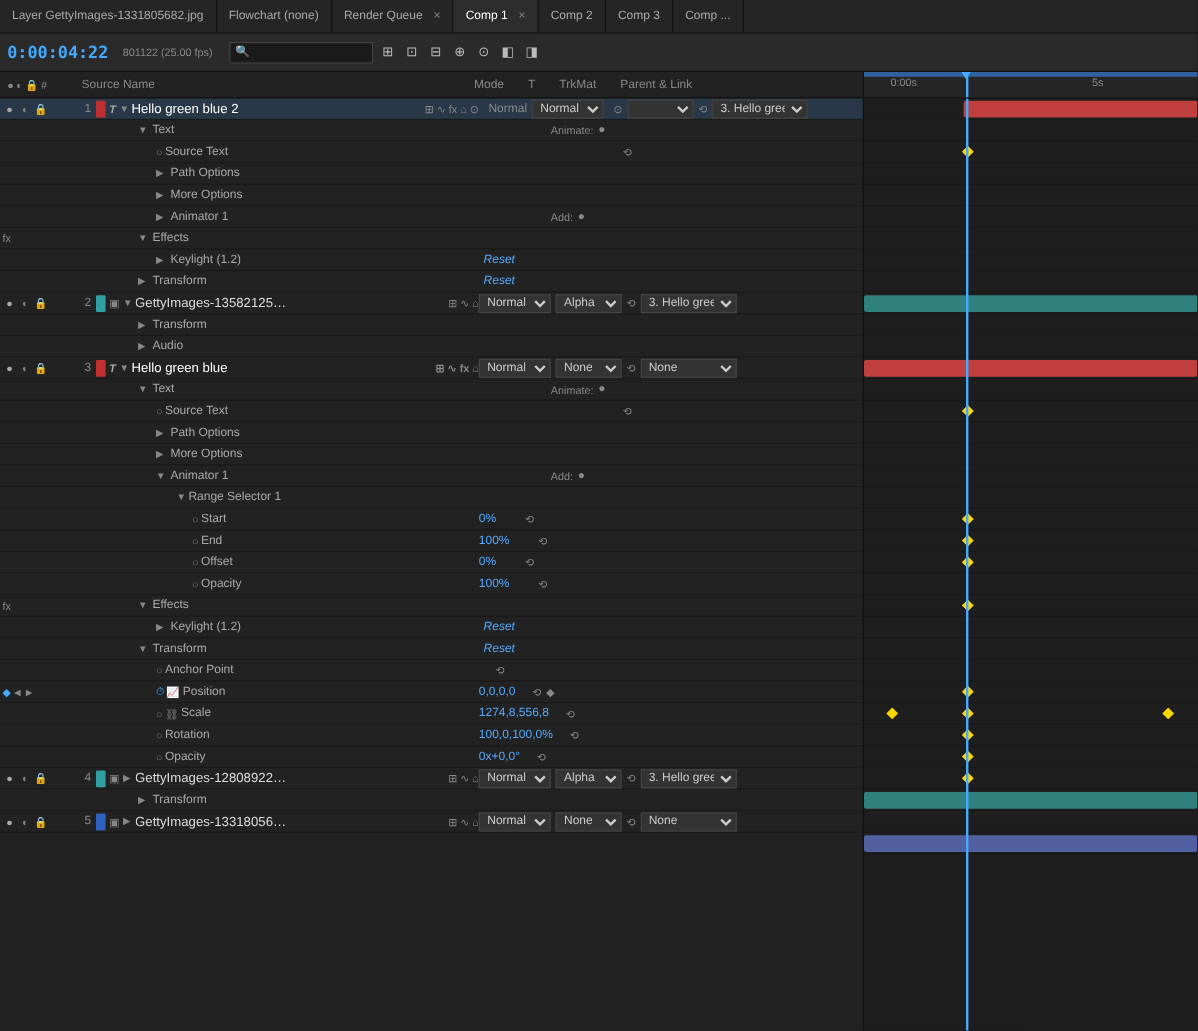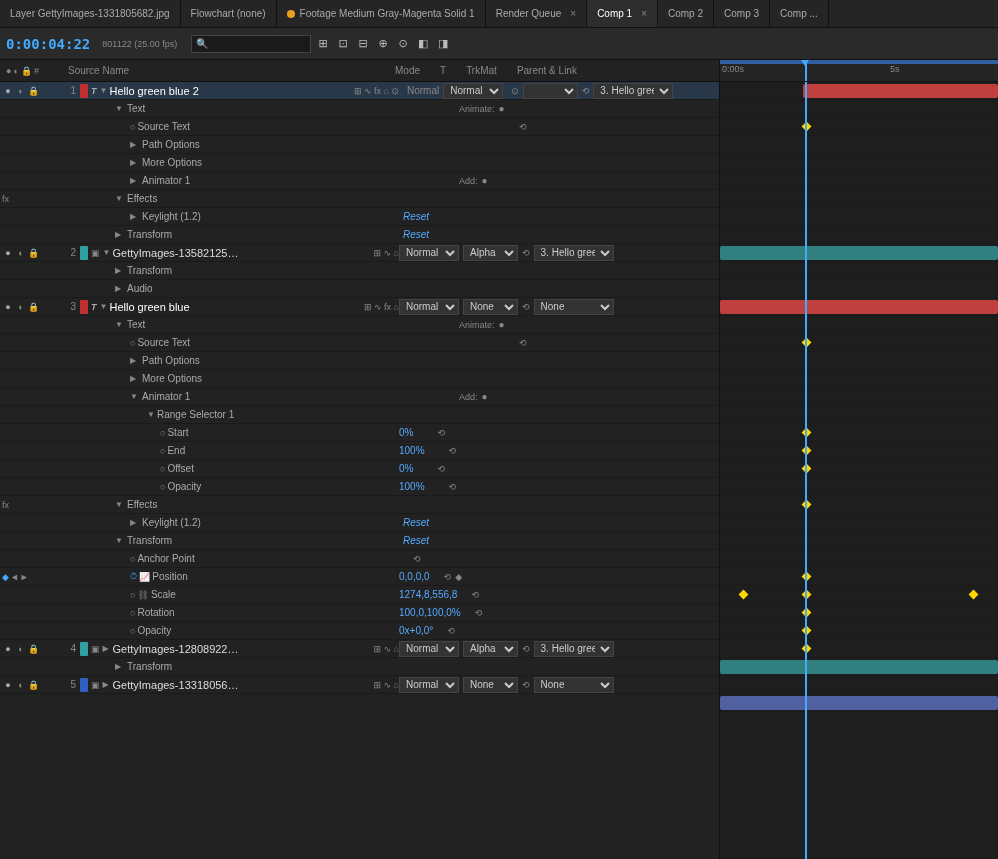--- a/index.html
+++ b/index.html
@@ -137,20 +137,21 @@
       display: flex;
       height: 22px;
       background: #252525;
       position: relative;
     }
     .time-marker {
       position: absolute;
       font-size: 9px;
       color: #888;
       top: 4px;
+      margin-left: 20px;
     }
     .playhead {
       position: absolute;
       top: 0;
       width: 2px;
       background: #4af;
       height: 100%;
       z-index: 10;
     }
 
@@ -337,24 +338,20 @@
   </style>
 </head>
 <body>
 
 <div class="tab-bar">
   <div class="tab">
     <span style="font-size:10px; color:#aaa;">Layer GettyImages-1331805682.jpg</span>
   </div>
   <div class="tab">
     <span style="font-size:10px; color:#aaa;">Flowchart (none)</span>
-  </div>
-  <div class="tab">
-    <span class="tab-icon orange"></span>
-    <span style="font-size:10px; color:#aaa;">Footage Medium Gray-Magenta Solid 1</span>
   </div>
   <div class="tab">
     <span style="font-size:10px; color:#aaa;">Render Queue</span>
     <span class="tab-close">×</span>
   </div>
   <div class="tab active">
     <span style="font-size:10px; color:#fff;">Comp 1</span>
     <span class="tab-close">×</span>
   </div>
   <div class="tab">
@@ -600,21 +597,21 @@
           <span class="row-icon visibility-icon">●</span>
           <span class="row-icon">◐</span>
           <span class="row-icon">🔒</span>
         </div>
         <div class="row-num">3</div>
         <div class="layer-color red"></div>
         <span class="layer-type-icon">T</span>
         <span class="triangle open"></span>
         <span class="layer-name text-layer">Hello green blue</span>
         <div style="flex:1;"></div>
-        <div style="display:flex; align-items:center; gap:3px; font-size:9px; color:#888;">
+        <div style="display:flex; align-items:center; gap:3px; font-size:9px; color:#888;font-weight:bold;">
           <span>⊞ ∿ fx ⌂</span>
         </div>
         <div class="layer-props">
           <select class="mode-select">
             <option>Normal</option>
           </select>
           <select class="prop-dropdown" style="width:55px;">
             <option>None</option>
           </select>
           <span style="font-size:9px; color:#888;">⟲</span>

